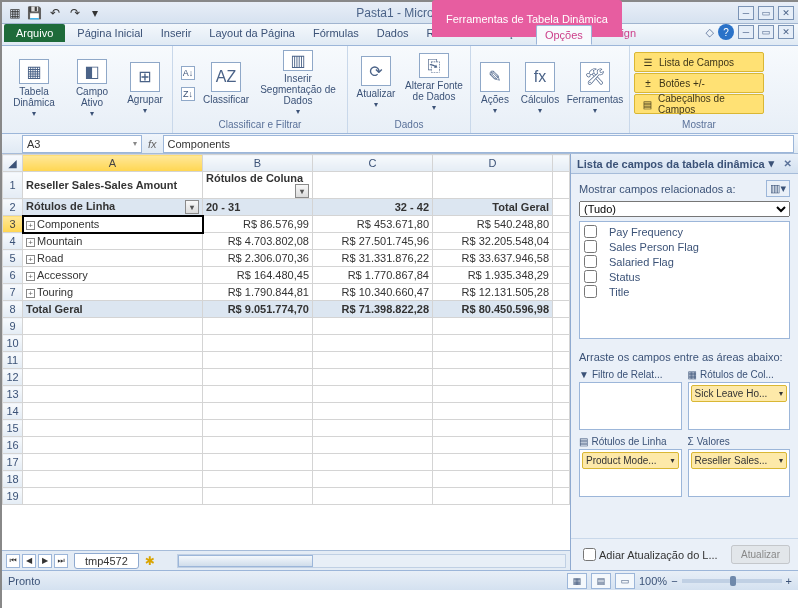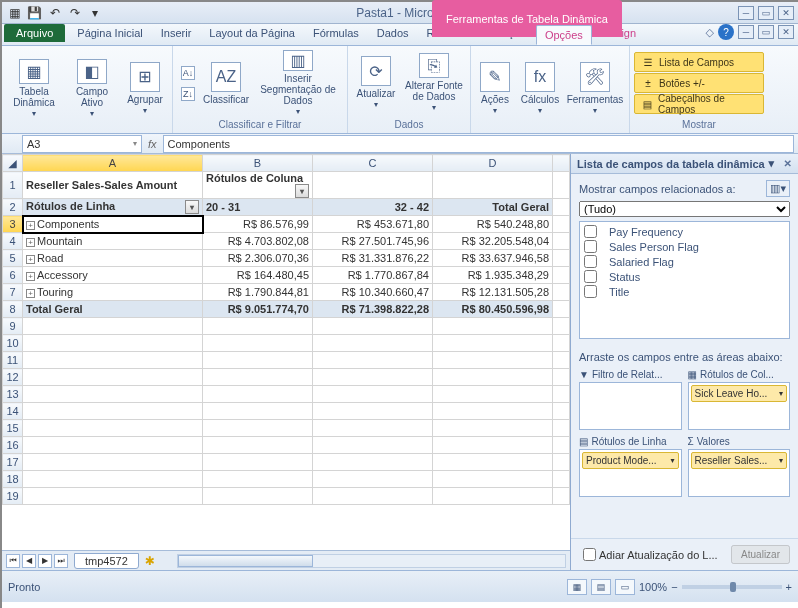--- a/index.html
+++ b/index.html
@@ -66,21 +66,21 @@
 .field-item input{margin:0}
 .field-item.bold{font-weight:bold}
 .areas{display:grid;grid-template-columns:1fr 1fr;gap:6px;padding:0 8px}
 .area{display:flex;flex-direction:column;gap:2px}
 .area-label{font-size:10px;color:#3b5277;display:flex;align-items:center;gap:3px}
 .area-box{height:48px;background:#fff;border:1px solid #9cb6d9;padding:2px}
 .area-pill{background:#fde9a9;border:1px solid #d9b734;font-size:10px;padding:2px 3px;display:flex;align-items:center;border-radius:2px}
 .area-pill .dd2{margin-left:auto;font-size:8px}
 .pane-foot{display:flex;align-items:center;gap:0;padding:6px 8px;border-top:1px solid #c9d8ea;margin-top:auto}
 .pane-foot button{font-size:10px;padding:2px 8px;color:#888}
-.statusbar{height:32px;background:linear-gradient(#e8eff7,#d4e1f0);border-top:1px solid #9cb6d9;display:flex;align-items:center;padding:0 6px;font-size:11px;color:#3b5277}
+.statusbar{height:20px;background:linear-gradient(#e8eff7,#d4e1f0);border-top:1px solid #9cb6d9;display:flex;align-items:center;padding:0 6px;font-size:11px;color:#3b5277}
 .status-right{margin-left:auto;display:flex;align-items:center;gap:4px}
 .view-btn{width:20px;height:16px;border:1px solid #9cb6d9;background:#f4f8fc;display:flex;align-items:center;justify-content:center;font-size:9px}
 .zoom-track{width:100px;height:4px;background:#c0d0e4;position:relative}
 .zoom-thumb{position:absolute;left:48px;top:-3px;width:6px;height:10px;background:#6f89ab;border-radius:2px}
 </style>
 </head>
 <body>
 
 <div class="titlebar">
   <div class="qat">

